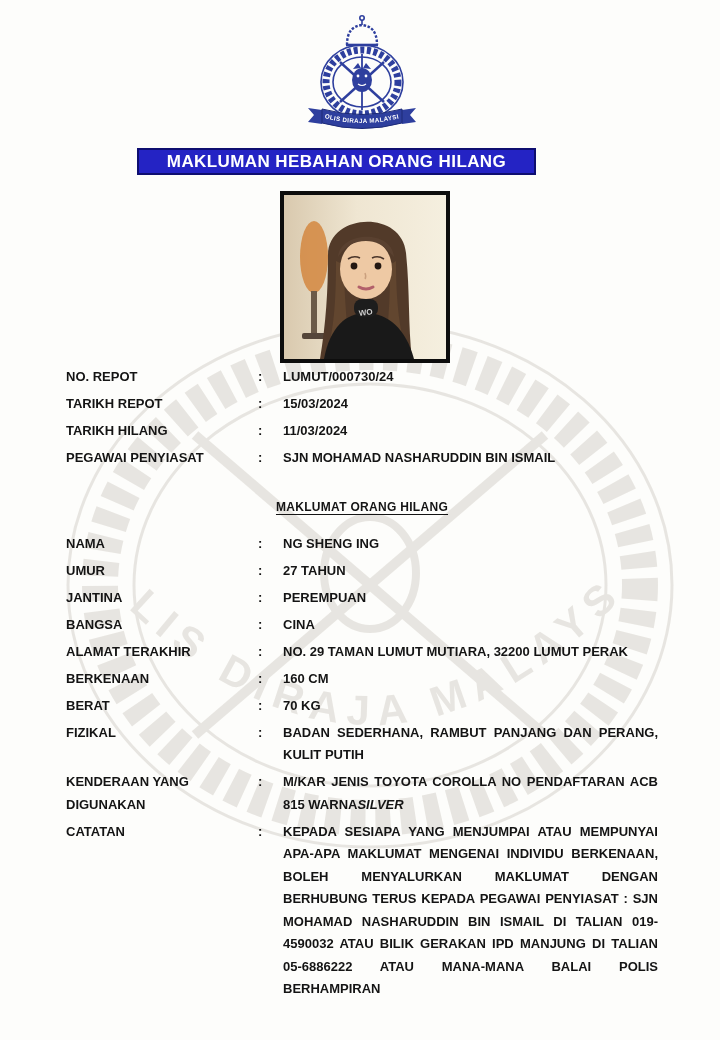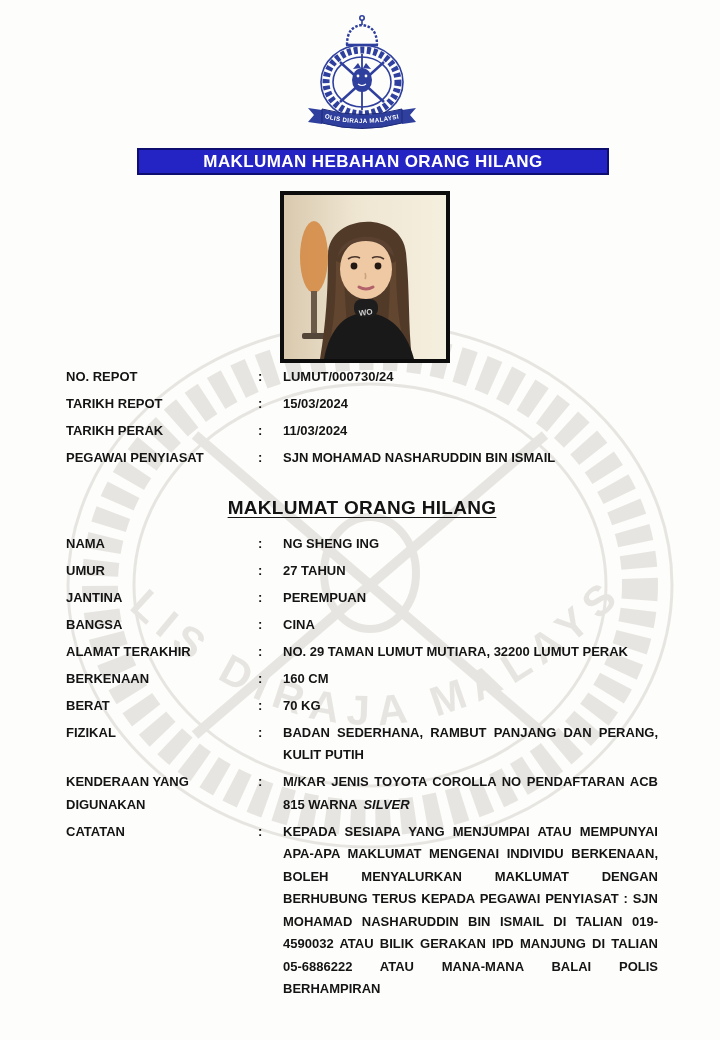--- a/index.html
+++ b/index.html
@@ -7,40 +7,40 @@
     position:relative;width:720px;height:1040px;margin:0 auto;
     background:#fdfdfb;overflow:hidden;
     font-family:"Liberation Sans", sans-serif;font-weight:700;color:#141414;
   }
   
   .watermark{position:absolute;left:30px;top:295px;width:680px;height:640px;opacity:0.20;pointer-events:none;}
   
   .crest{position:absolute;left:300px;top:14px;width:124px;height:116px;}
   
   .banner{
-    position:absolute;left:137px;top:148px;width:472px;height:27px;
+    position:absolute;left:137px;top:148px;width:399px;height:27px;
     background:#2423c4;border:2px solid #0e0e70;box-sizing:border-box;
     display:flex;align-items:center;justify-content:center;
     color:#ffffff;font-size:17px;letter-spacing:.4px;
   }
   
   .photo{
     position:absolute;left:280px;top:191px;width:170px;height:172px;
     border:4px solid #0d0d0d;box-sizing:border-box;background:#e8dcc6;
   }
   .photo svg{display:block;width:100%;height:100%;}
   
   .content{position:absolute;left:66px;top:366px;width:592px;}
   .row{display:flex;align-items:flex-start;margin-bottom:4.5px;line-height:22.5px;font-size:13px;}
   .lbl{flex:0 0 192px;text-align:left;}
   .sep{flex:0 0 25px;}
   .val{flex:1;text-align:justify;}
-  .val i{font-style:italic;margin-left:6px;}
+  .val i{font-style:italic;}
   .section-heading{
-    margin:26px 0 14px 0;text-align:center;font-size:19px;line-height:23px;
+    margin:26px 0 14px 0;text-align:center;font-size:12px;line-height:23px;
     text-decoration:underline;text-underline-offset:3px;letter-spacing:.3px;
   }
 </style>
 </head>
 <body>
 
 <div class="page">
 
   <svg class="watermark" viewBox="0 0 680 640" xmlns="http://www.w3.org/2000/svg">
     <g stroke="#958b7c" fill="none">
@@ -135,21 +135,21 @@
       <span class="lbl">NO. REPOT</span>
       <span class="sep">:</span>
       <span class="val">LUMUT/000730/24</span>
     </div>
     <div class="row">
       <span class="lbl">TARIKH REPOT</span>
       <span class="sep">:</span>
       <span class="val">15/03/2024</span>
     </div>
     <div class="row">
-      <span class="lbl">TARIKH PERAK</span>
+      <span class="lbl">TARIKH HILANG</span>
       <span class="sep">:</span>
       <span class="val">11/03/2024</span>
     </div>
     <div class="row">
       <span class="lbl">PEGAWAI PENYIASAT</span>
       <span class="sep">:</span>
       <span class="val">SJN MOHAMAD NASHARUDDIN BIN ISMAIL</span>
     </div>
 
     <div class="section-heading">MAKLUMAT ORANG HILANG</div>

